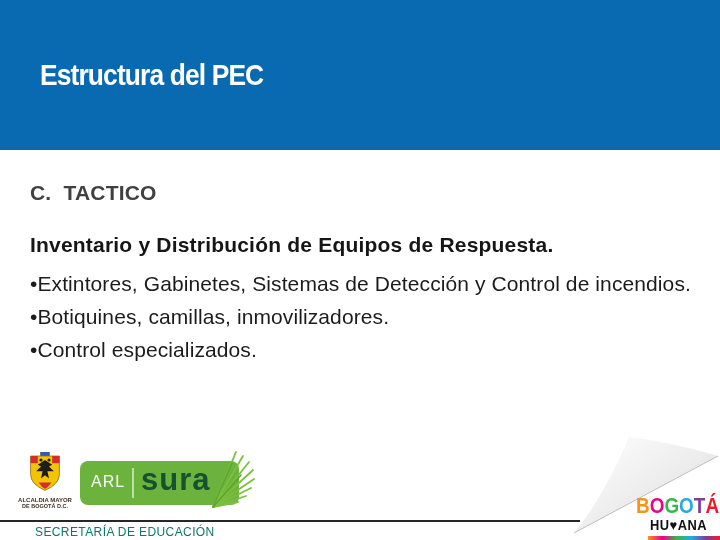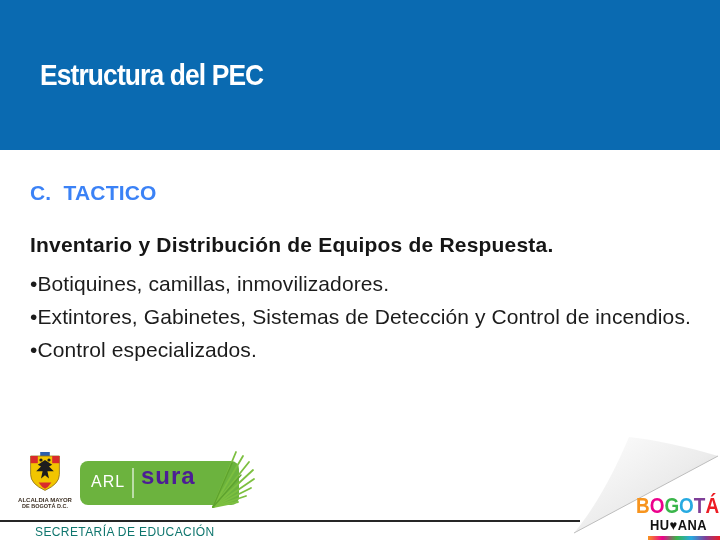--- a/index.html
+++ b/index.html
@@ -8,21 +8,21 @@
     font-family:"Liberation Sans",sans-serif;color:#111;
   }
   
   .header-band{position:absolute;left:0;top:0;width:720px;height:150px;background:#0a6ab1;}
   .page-title{
     position:absolute;left:40px;top:58px;color:#ffffff;font-size:30px;font-weight:bold;
     letter-spacing:-1px;transform:scaleX(0.88);transform-origin:left center;white-space:pre;
   }
   
   .section-heading{
-    position:absolute;left:30px;top:181px;font-size:21px;font-weight:bold;color:#3b82f6;
+    position:absolute;left:30px;top:181px;font-size:21px;font-weight:bold;color:#404040;
     white-space:pre-wrap;letter-spacing:0.2px;
   }
   .subheading{
     position:absolute;left:30px;top:213px;font-size:21px;font-weight:bold;color:#161616;
     letter-spacing:0.2px;
     margin-top:20px;
   }
   .bullet-list{
     position:absolute;left:30px;top:267px;width:666px;font-size:21px;color:#1c1c1c;
     line-height:33px;letter-spacing:0.1px;
@@ -31,21 +31,21 @@
   
   .alcaldia-logo{position:absolute;left:16px;top:452px;width:58px;text-align:center;}
   .alcaldia-caption1{font-size:6px;font-weight:bold;color:#3c2f23;margin-top:1px;letter-spacing:0;}
   .alcaldia-caption2{font-size:5.5px;font-weight:bold;color:#3c2f23;letter-spacing:0;}
   .arl-sura-box{
     position:absolute;left:80px;top:461px;width:159px;height:44px;border-radius:8px;
     background:#6cb33e;
   }
   .arl-label{position:absolute;left:11px;top:12px;color:#ffffff;font-size:16px;letter-spacing:1px;}
   .arl-divider{position:absolute;left:52px;top:7px;width:2px;height:30px;background:rgba(255,255,255,0.55);}
-  .sura-label{position:absolute;left:61px;top:1px;color:#4c1d95;font-size:24px;font-weight:bold;letter-spacing:1px;}
+  .sura-label{position:absolute;left:61px;top:1px;color:#14532d;font-size:31px;font-weight:bold;letter-spacing:1px;}
   .sura-burst{position:absolute;left:208px;top:449px;}
   .footer-rule{position:absolute;left:0;top:520px;width:580px;height:2px;background:#262626;}
   .secretaria-label{
     position:absolute;left:35px;top:525px;font-size:12px;color:#0f766e;letter-spacing:0.4px;
   }
   .page-curl{position:absolute;left:540px;top:420px;}
   .bogota-word{
     position:absolute;left:636px;top:493px;font-size:22px;font-weight:bold;letter-spacing:0;
     transform:scaleX(0.86);transform-origin:left center;display:flex;
   }
@@ -66,22 +66,22 @@
 <div class="slide">
 
   <div class="header-band" style="background: rgb(10, 106, 177);">
     <div class="page-title">Estructura del PEC</div>
   </div>
 
   <div class="section-heading">C.  TACTICO</div>
   <div class="subheading">Inventario y Distribución de Equipos de Respuesta.</div>
 
   <div class="bullet-list">
+    <div class="bullet-item">•Extintores, Gabinetes, Sistemas de Detección y Control de incendios.</div>
     <div class="bullet-item">•Botiquines, camillas, inmovilizadores.</div>
-    <div class="bullet-item">•Extintores, Gabinetes, Sistemas de Detección y Control de incendios.</div>
     <div class="bullet-item">•Control especializados.</div>
   </div>
 
   <svg class="page-curl" width="180" height="120" viewBox="0 0 180 120">
     <defs>
       <linearGradient id="curlGrad" x1="0" y1="0" x2="1" y2="1">
         <stop offset="0" stop-color="#ffffff"></stop>
         <stop offset="0.55" stop-color="#ececec"></stop>
         <stop offset="1" stop-color="#c9c9c9"></stop>
       </linearGradient>

